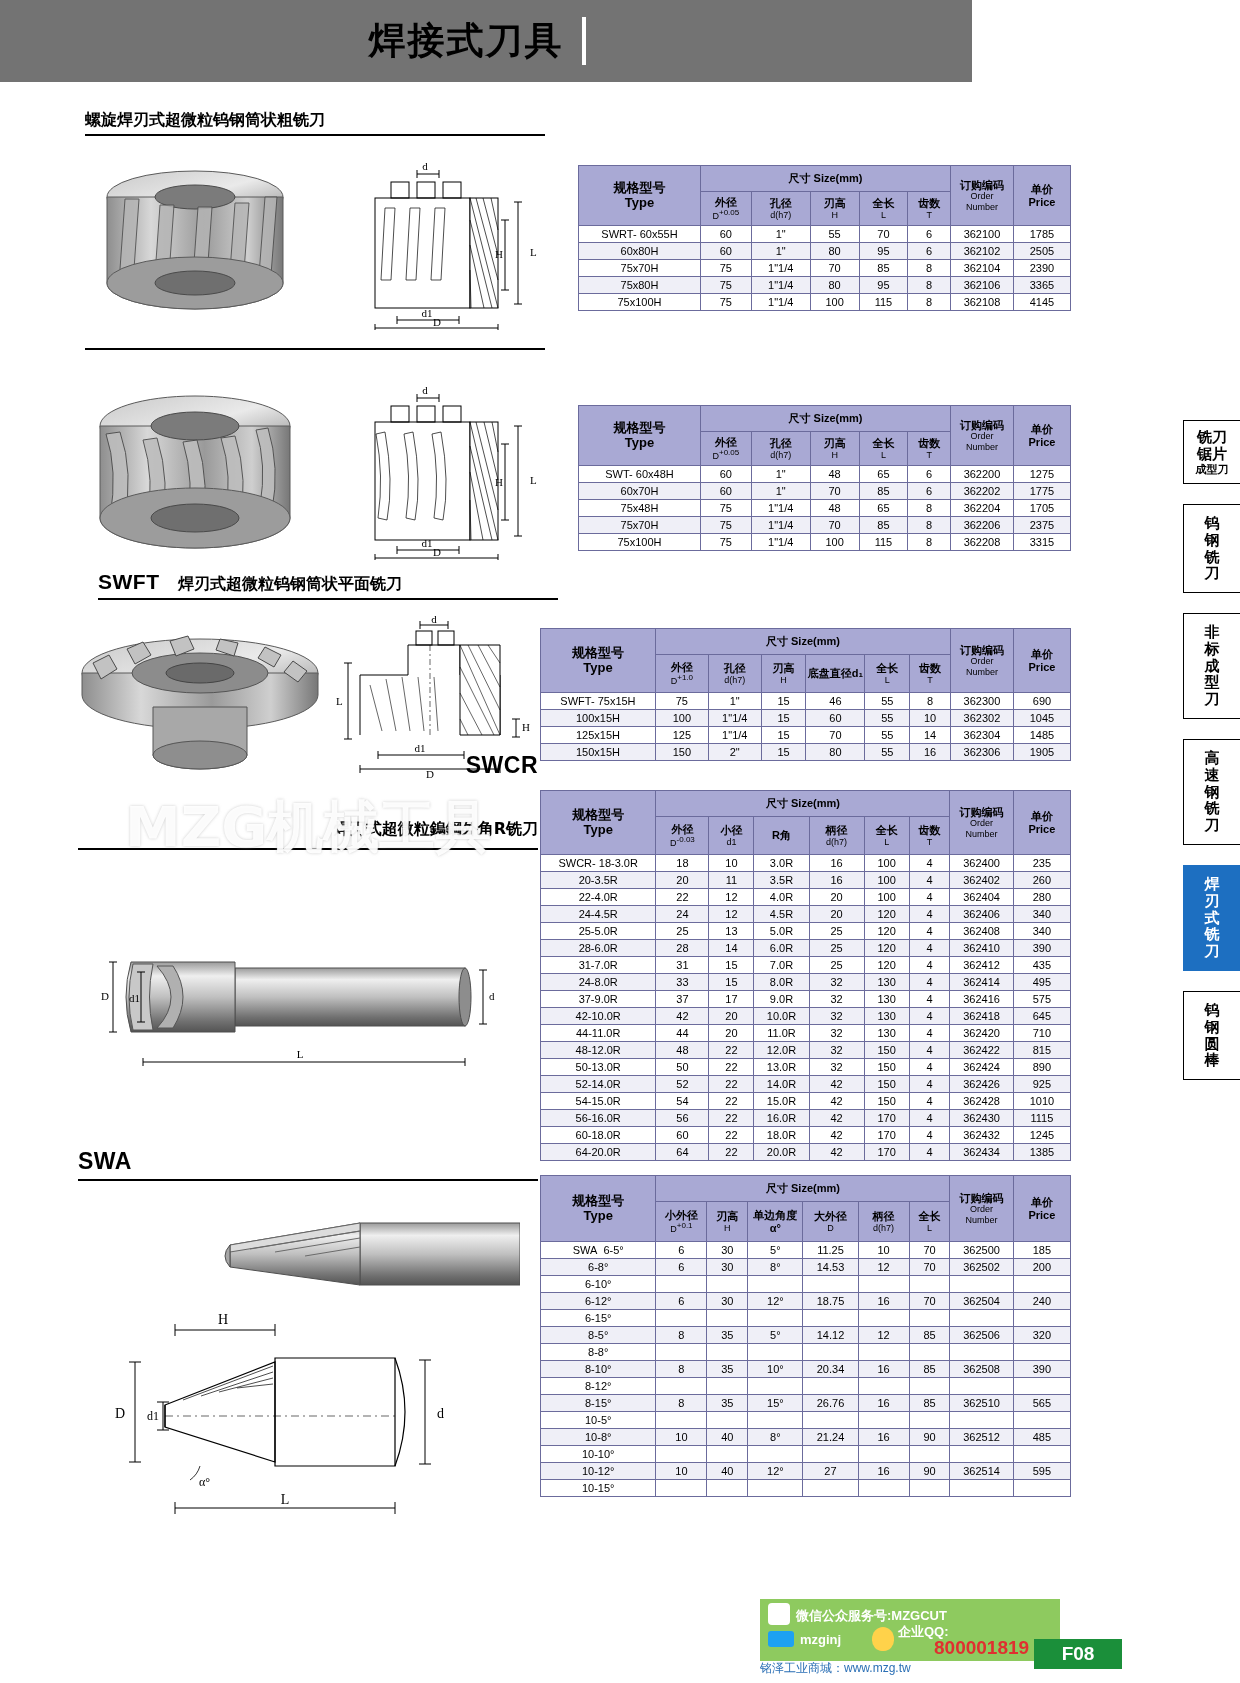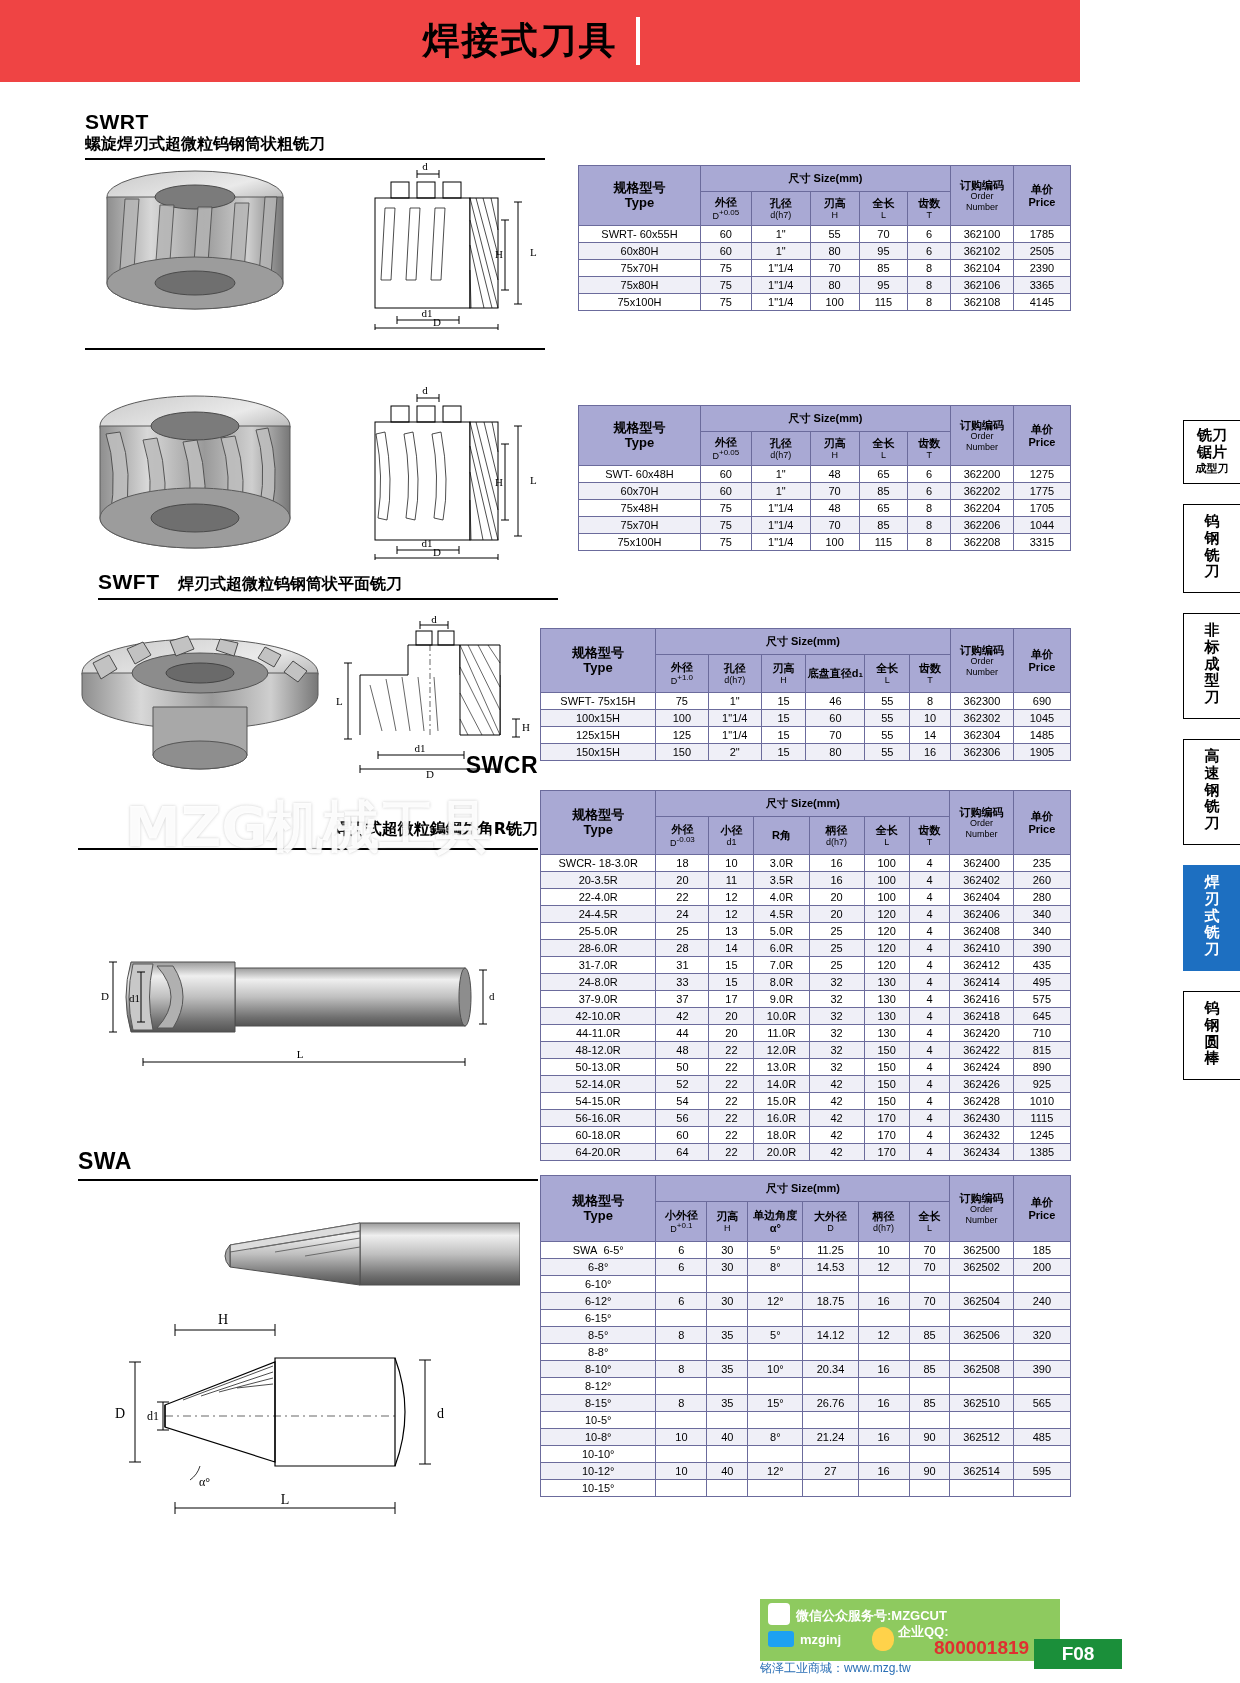--- a/index.html
+++ b/index.html
@@ -5,22 +5,22 @@
   * { box-sizing: border-box; }
   html, body { margin:0; padding:0; }
   body {
     width:1240px; height:1683px; position:relative;
     font-family:"Liberation Sans", sans-serif;
     background:#ffffff; color:#000;
     overflow:hidden;
   }
   
   .header {
-    position:absolute; left:0; top:0; width:1080px; height:82px;
-    background:#ef4444;
+    position:absolute; left:0; top:0; width:972px; height:82px;
+    background:#737373;
     display:flex; align-items:center; justify-content:center;
   }
   .header .cn {
     color:#000; font-weight:bold; font-size:37px; letter-spacing:2px;
     font-family:"DejaVu Sans", sans-serif;
   }
   .header .bar {
     width:4px; height:48px; background:#ffffff; margin:0 18px;
   }
   .header .en {
@@ -74,21 +74,21 @@
   table.spec tbody tr:nth-child(even) td { background:#efeff7; }
   table.spec td.type { text-align:center; font-size:11px; }
   table.spec td.blank { background:#ffffff !important; }
   .prefix { font-weight:normal; }
   
   .tabs { position:absolute; right:0; top:420px; width:57px; }
   .tab {
     width:58px; border:1px solid #000; margin-bottom:20px;
     text-align:center; font-size:15px; font-weight:bold; line-height:1.12;
     padding:6px 2px; background:#fff;
-    font-family:Liberation Mono, monospace;
+    font-family:Liberation Sans, sans-serif;
   }
   .tab.first { background:#fff; }
   .tab .small { font-size:11px; display:block; }
   .tab.active { background:#1d6fc1; color:#fff; border-color:#1d6fc1; }
   
   .watermark {
     position:absolute; left:125px; top:790px;
     font-size:56px; font-weight:bold; color:rgba(255,255,255,0.92);
     font-family:"DejaVu Sans", sans-serif;
     text-shadow:0 0 3px rgba(160,160,160,0.55);
@@ -116,21 +116,20 @@
 </head>
 <body>
 
 <div class="header">
   <span class="cn">焊接式刀具</span>
   <span class="bar"></span>
 </div>
 <div class="header-right"></div>
 
 <div class="sec" style="left:85px; top:110px; width:460px;">
-  <div class="code">SWRT</div>
   <div class="name">螺旋焊刃式超微粒钨钢筒状粗铣刀</div>
   <div class="rule"></div>
 </div>
 
 <div class="img-box" style="left:80px; top:165px;">
   <svg width="230" height="160" viewBox="0 0 230 160">
     <defs>
       <linearGradient id="steel1" x1="0" y1="0" x2="1" y2="0">
         <stop offset="0" stop-color="#8e8e8e"></stop>
           <stop offset="0.25" stop-color="#d8d8d8"></stop>
@@ -423,21 +422,21 @@
         <td>1705</td>
       </tr>
       <tr>
         <td class="type">75x70H</td>
         <td>75</td>
         <td>1"1/4</td>
         <td>70</td>
         <td>85</td>
         <td>8</td>
         <td>362206</td>
-        <td>1044</td>
+        <td>2375</td>
       </tr>
       <tr>
         <td class="type">75x100H</td>
         <td>75</td>
         <td>1"1/4</td>
         <td>100</td>
         <td>115</td>
         <td>8</td>
         <td>362208</td>
         <td>3315</td>

